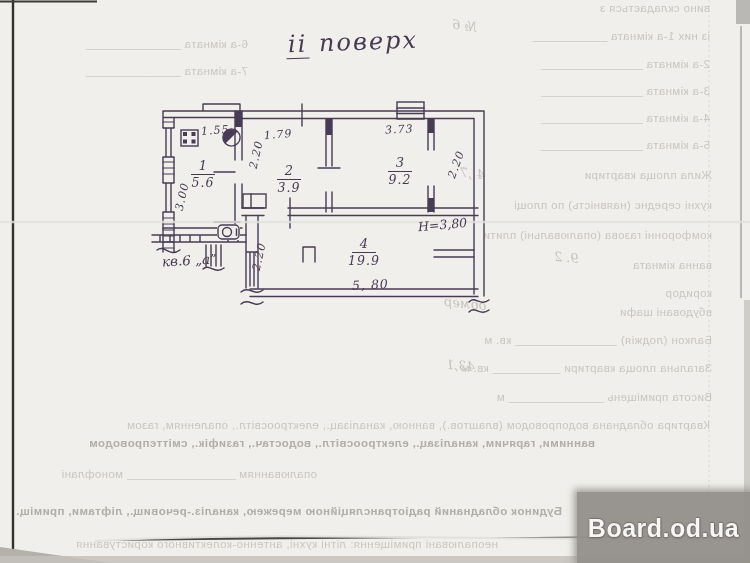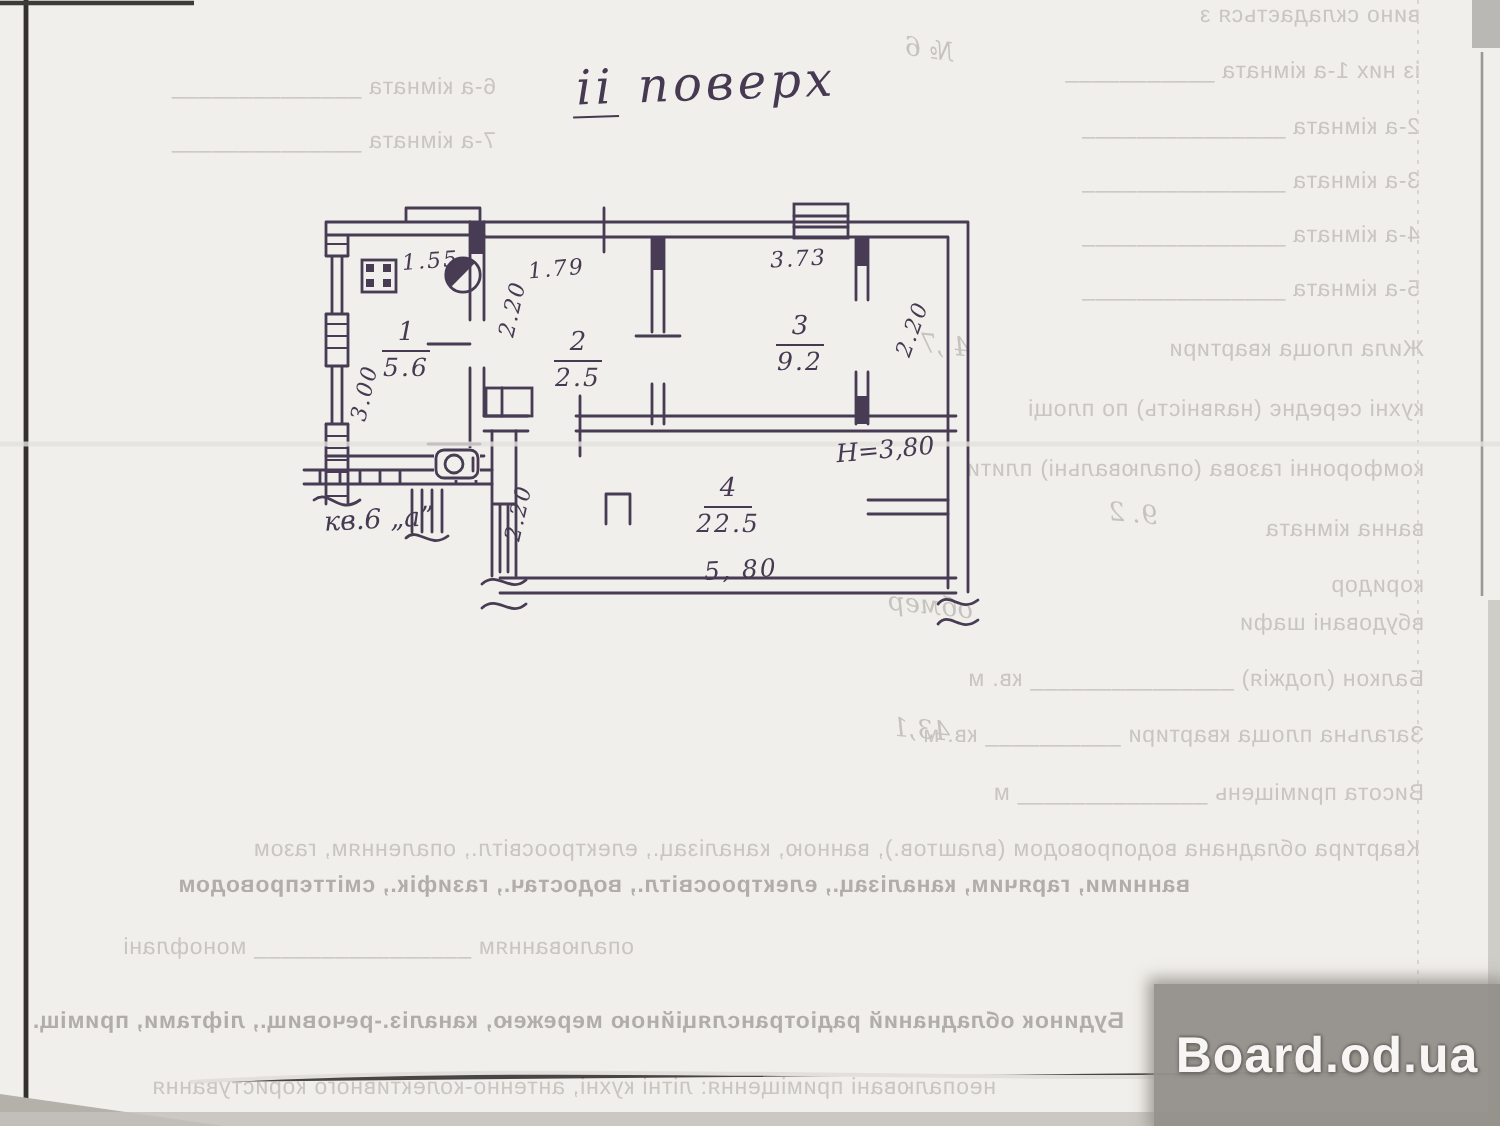--- a/index.html
+++ b/index.html
@@ -177,29 +177,29 @@
 
   <div id="label-layer">
     <div class="hw" id="plan-title"><span class="roman">ii</span> <span>поверх</span></div>
 
     <div class="room-label" style="left:185px;top:155px;width:36px">
       <div class="room-num">1</div>
       <div class="room-area">5.6</div>
     </div>
     <div class="room-label" style="left:270px;top:160px;width:38px">
       <div class="room-num">2</div>
-      <div class="room-area">2.5</div>
+      <div class="room-area">3.9</div>
     </div>
     <div class="room-label" style="left:381px;top:152px;width:38px">
       <div class="room-num">3</div>
       <div class="room-area">9.2</div>
     </div>
     <div class="room-label" style="left:342px;top:233px;width:44px">
       <div class="room-num">4</div>
-      <div class="room-area">22.5</div>
+      <div class="room-area">19.9</div>
     </div>
 
     <div class="hw dim" style="left:201px;top:124px;transform:rotate(-4deg)">1.55</div>
     <div class="hw dim" style="left:264px;top:128px;transform:rotate(-5deg)">1.79</div>
     <div class="hw dim" style="left:385px;top:123px;transform:rotate(-3deg)">3.73</div>
     <div class="hw dim dim-v" style="left:168px;top:190px">3.00</div>
     <div class="hw dim dim-v" style="left:242px;top:148px">2.20</div>
     <div class="hw dim" style="left:442px;top:158px;transform:rotate(-70deg)">2.20</div>
     <div class="hw dim dim-v" style="left:245px;top:250px">2.20</div>
     <div class="hw dim" style="left:352px;top:277px;font-size:12.5px;transform:rotate(-3deg)">5, 80</div>

